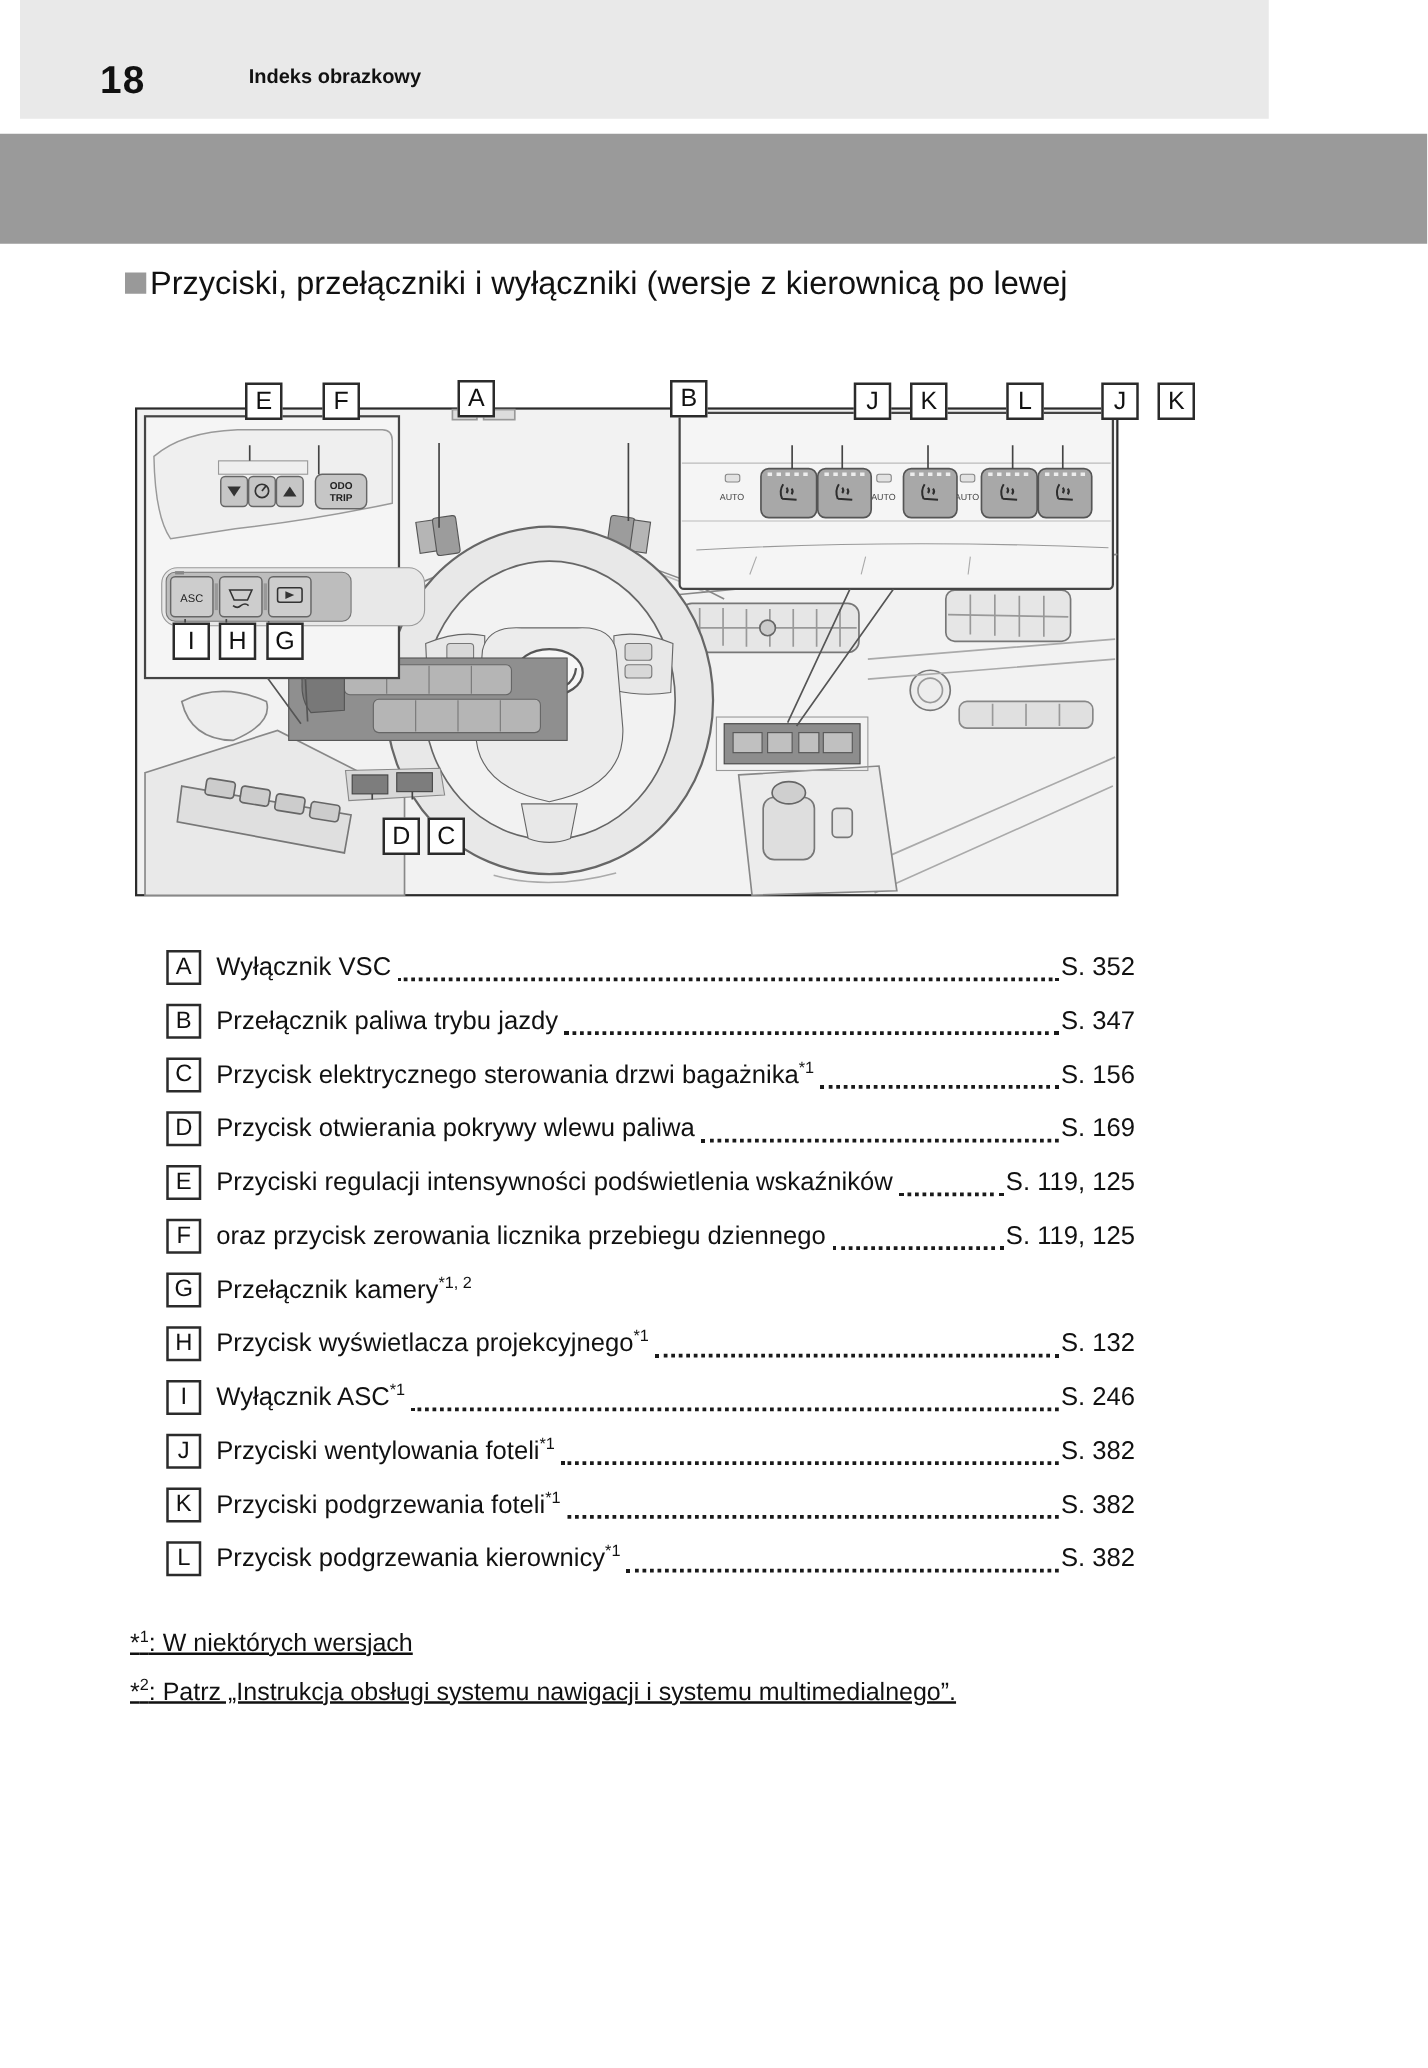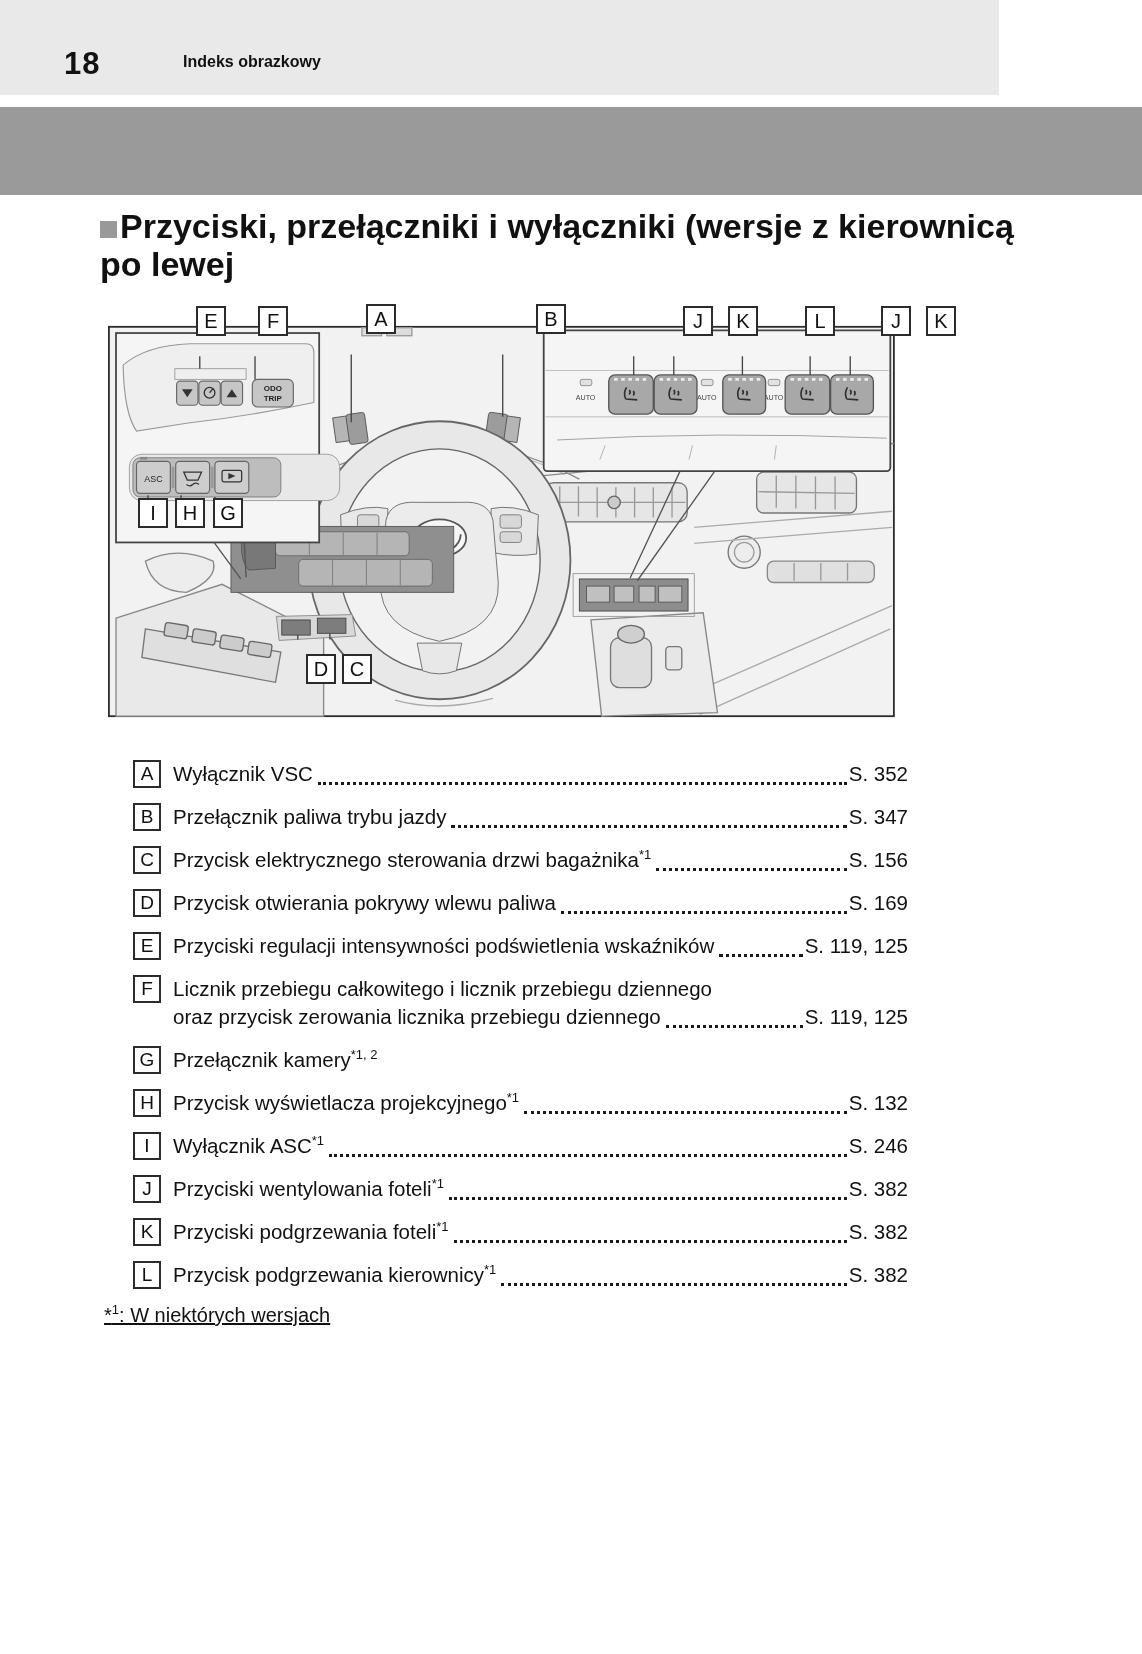--- a/index.html
+++ b/index.html
@@ -1,24 +1,24 @@
 <!DOCTYPE html>
 <html><head>
 <meta charset="utf-8">
 <style>
   html,body{margin:0;padding:0;background:#fff;}
   .page{position:relative;width:1142px;height:1654px;background:#fff;overflow:hidden;
         font-family:"Liberation Sans", sans-serif;color:#111;}
   
-  .header-band{position:absolute;left:0;top:0;width:999px;height:95px;background:#e9e9e9;}
+  .header-band{position:absolute;left:16px;top:0;width:999px;height:95px;background:#e9e9e9;}
   .page-number{position:absolute;left:64px;top:46px;font-size:31px;font-weight:bold;letter-spacing:1px;}
   .chapter-title{position:absolute;left:183px;top:53px;font-size:16px;font-weight:bold;}
   .gray-band{position:absolute;left:0;top:107px;width:1142px;height:88px;background:#9a9a9a;}
   
-  .section-title{position:absolute;left:100px;top:207px;width:960px;font-size:34px;font-weight:bold;line-height:38px;}
+  .section-title{position:absolute;left:100px;top:207px;width:960px;font-size:26px;font-weight:normal;line-height:38px;}
   .bullet{display:inline-block;width:17px;height:17px;background:#999;margin-right:3px;}
   .title-l2{padding-left:28px;}
   
   .diagram{position:absolute;left:108px;top:302px;width:883px;height:439px;}
   .diagram svg{position:absolute;left:0;top:0;}
   .callout{position:absolute;width:30px;height:30px;background:#fff;border:2px solid #2b2b2b;
            box-sizing:border-box;display:flex;align-items:center;justify-content:center;
            font-size:20px;color:#111;z-index:3;}
   
   .index-list{position:absolute;left:133px;top:760px;width:775px;}
@@ -280,21 +280,20 @@
     <div class="item">
       <span class="lbox">E</span>
       <span class="itext"><span>Przyciski regulacji intensywności podświetlenia wskaźników </span><sup></sup></span>
       <span class="leader"></span>
       <span class="pageref">S. 119, 125</span>
     </div>
 
     <div class="item">
       <span class="lbox">F</span>
       <div class="fwrap">
-        <div>Licznik przebiegu całkowitego i licznik przebiegu dziennego</div>
         <div class="fline2">
           <span>oraz przycisk zerowania licznika przebiegu dziennego</span>
           <span class="leader"></span>
           <span class="pageref">S. 119, 125</span>
         </div>
       </div>
     </div>
 
     <div class="item no-leader">
       <span class="lbox">G</span>
@@ -336,15 +335,18 @@
       <span class="leader"></span>
       <span class="pageref">S. 382</span>
     </div>
 
   </div>
 
   <div class="footnotes">
     <div class="footnote">
       <span>*</span><sup>1</sup><span>: W niektórych wersjach</span>
     </div>
+    <div class="footnote">
+      <span>*</span><sup>2</sup><span>: Patrz „Instrukcja obsługi systemu nawigacji i systemu multimedialnego”.</span>
+    </div>
   </div>
 
 </div>
 
 </body></html>

